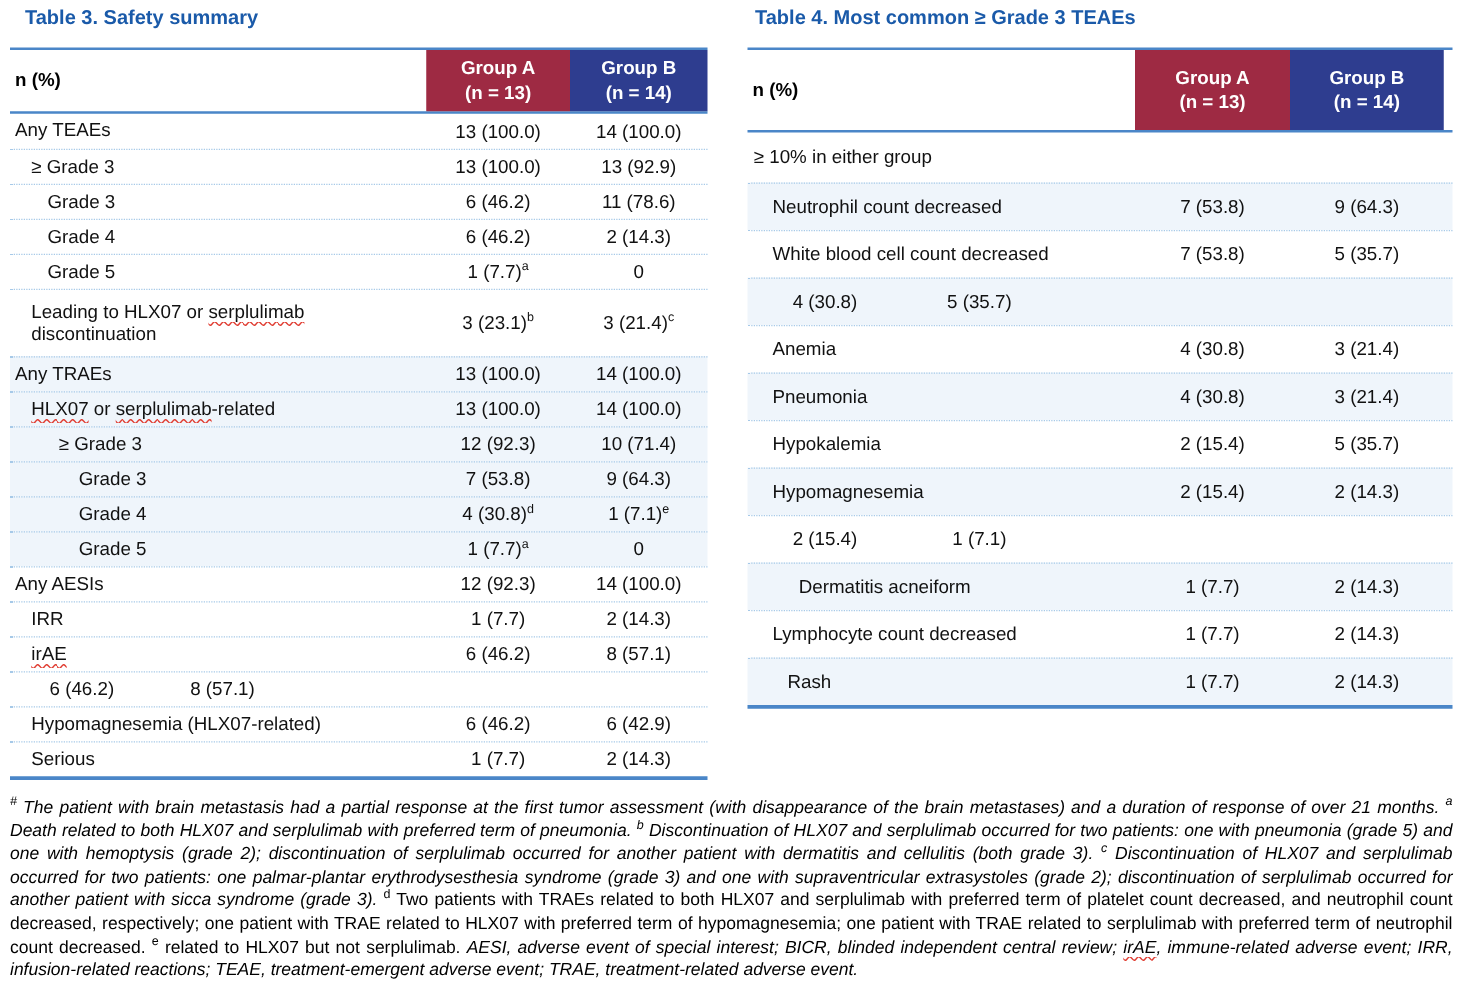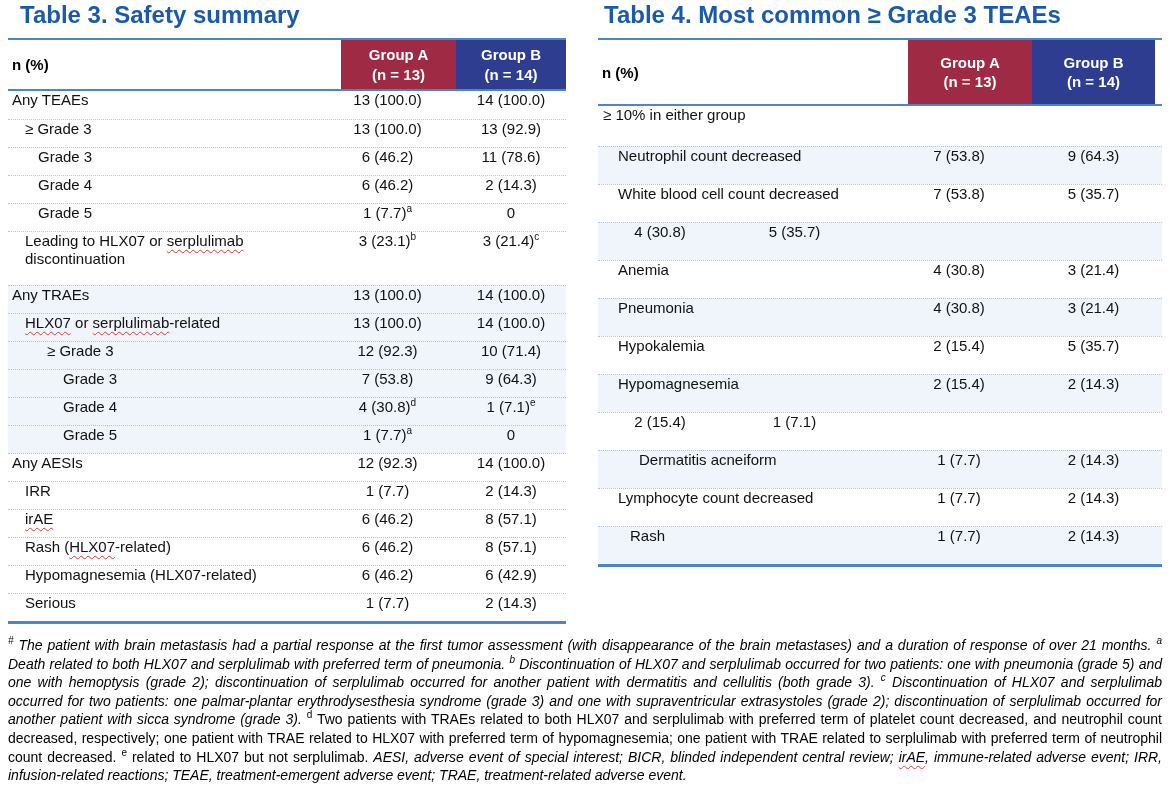--- a/index.html
+++ b/index.html
@@ -4,41 +4,41 @@
 <style>
   html,body{margin:0;padding:0;}
   body{width:1170px;height:793px;background:#fff;overflow:hidden;
        font-family:"Liberation Sans", sans-serif;color:#111;}
   .canvas{position:relative;width:1170px;height:793px;background:#fff;}
 
   .tbl{position:absolute;top:2px;}
   #table3{left:8px;width:558px;}
   #table4{left:598px;width:564px;}
 
-  .tbl h2{margin:0 0 0 12px;font-size:24px;line-height:26px;font-weight:bold;
+  .tbl h2{margin:0 0 0 12px;font-size:16px;line-height:26px;font-weight:bold;
           color:var(--title,#1A5AA9);letter-spacing:0;}
   #table4 h2{margin-left:6px;}
 
   .thead{margin-top:10px;display:flex;align-items:stretch;
          border-top:2px solid var(--line,#4A86C8);
          border-bottom:2px solid var(--line,#4A86C8);box-sizing:border-box;}
   #table3 .thead{height:53px;}
   #table4 .thead{height:68px;}
   .hlabel{flex:1;display:flex;align-items:center;font-weight:bold;font-size:15px;
           padding-left:4px;color:#000;}
   .hcell{display:flex;flex-direction:column;justify-content:center;text-align:center;
          color:#fff;font-weight:bold;font-size:15px;line-height:1.3;}
   .hcell span{display:block;}
   #table3 .ha{width:115px;background:var(--groupA,#9E2A43);}
   #table3 .hb{width:110px;background:var(--groupB,#2E3D8F);}
   #table4 .ha{width:124px;background:var(--groupA,#9E2A43);}
   #table4 .hb{width:123px;background:var(--groupB,#2E3D8F);margin-right:7px;}
 
   .tbody{border-bottom:3px solid var(--line,#4A86C8);}
-  .row{display:flex;box-sizing:border-box;font-size:15px;gap:11px;}
+  .row{display:flex;align-items:center;box-sizing:border-box;font-size:15px;}
   .row + .row{border-top:1px dotted var(--dot,#A6C9E8);}
   #table3 .row{height:28px;}
   #table3 .row.tall{height:54px;}
   #table4 .row{height:38px;}
   #table4 .row.section{height:40px;}
   .row.alt{background:var(--altbg,#EFF5FB);}
   .row .lbl{flex:1;line-height:1.2;padding-right:6px;}
   .row .va,.row .vb{text-align:center;}
   #table3 .va{width:115px;}
   #table3 .vb{width:110px;}
@@ -142,21 +142,20 @@
           <div class="lbl" style="padding-left: 17px;"><span>IRR</span></div>
           <div class="va"><span>1 (7.7)</span></div>
           <div class="vb"><span>2 (14.3)</span></div>
         </div>
         <div class="row">
           <div class="lbl" style="padding-left: 17px;"><span class="sq">irAE</span></div>
           <div class="va"><span>6 (46.2)</span></div>
           <div class="vb"><span>8 (57.1)</span></div>
         </div>
         <div class="row">
-          <div class="lbl" style="padding-left: 17px;"><span>Rash (</span><span class="sq">HLX07</span><span>-related)</span></div>
           <div class="va"><span>6 (46.2)</span></div>
           <div class="vb"><span>8 (57.1)</span></div>
         </div>
         <div class="row">
           <div class="lbl" style="padding-left: 17px;"><span>Hypomagnesemia (HLX07-related)</span></div>
           <div class="va"><span>6 (46.2)</span></div>
           <div class="vb"><span>6 (42.9)</span></div>
         </div>
         <div class="row">
           <div class="lbl" style="padding-left: 17px;"><span>Serious</span></div>

